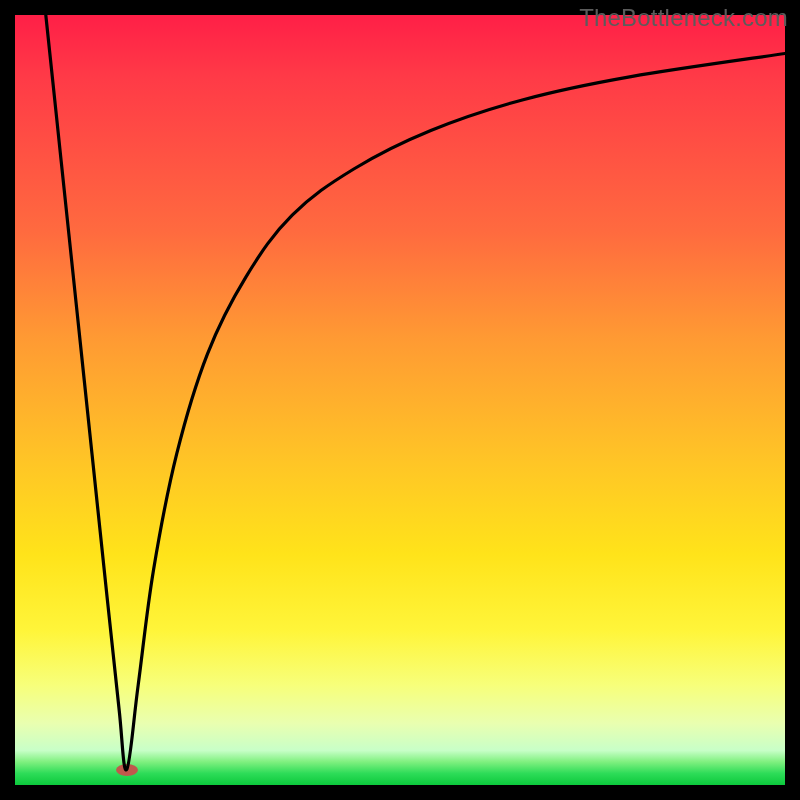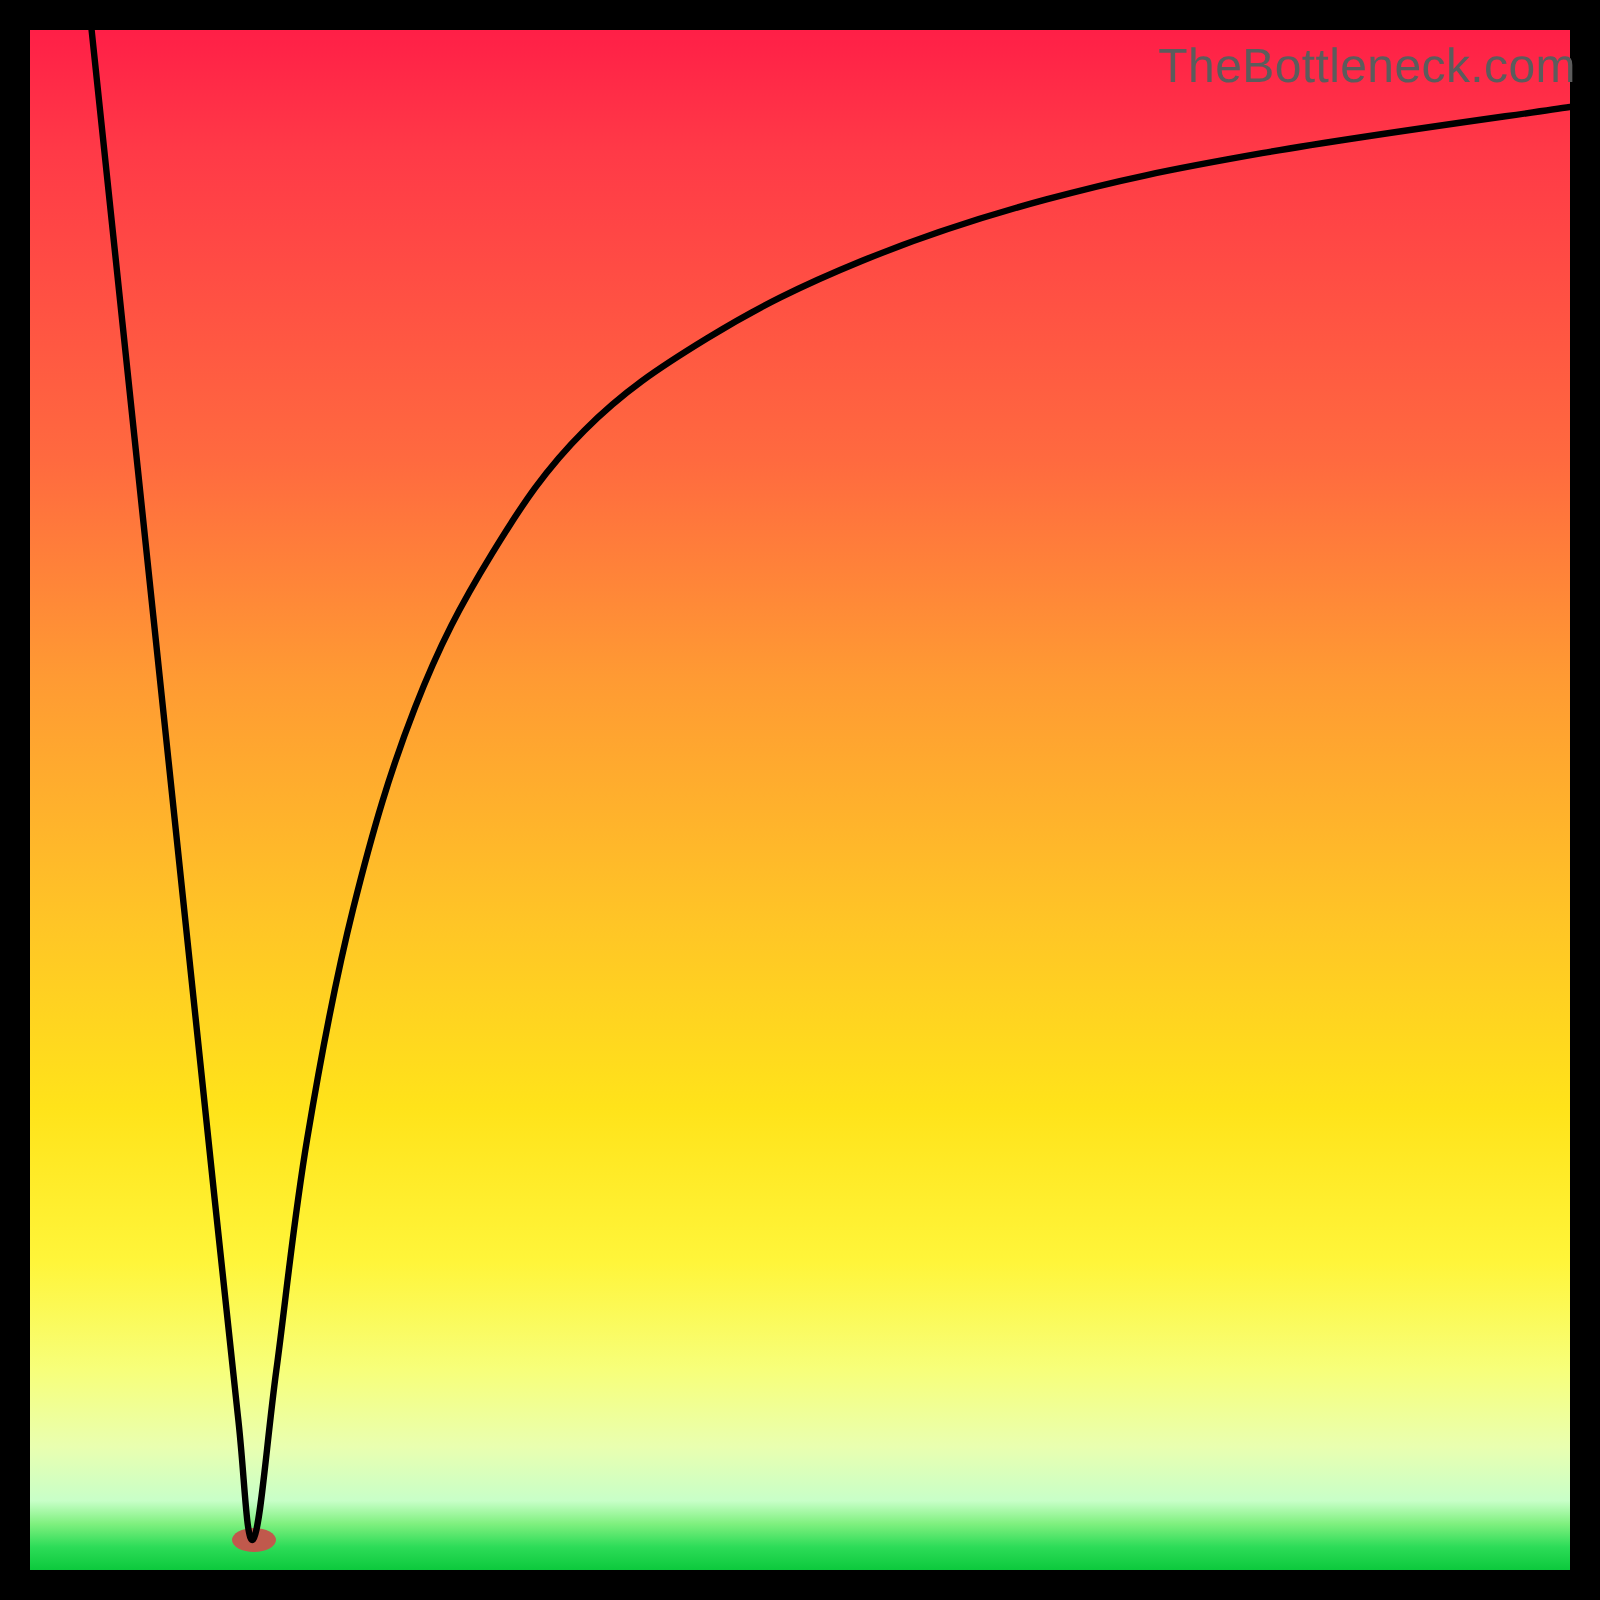--- a/index.html
+++ b/index.html
@@ -38,21 +38,21 @@
       #f7ff7a 87%,
       #e9ffb0 92%,
       #c8ffc8 95.5%,
       #7ff07f 97%,
       #2ddc58 98.5%,
       #0cc93c 100%
     );
   }
   .watermark {
     position: absolute;
-    top: 20px;
+    top: 4px;
     right: 12px;
     color: #5c5c5c;
     font-size: 24px;
     letter-spacing: 0.2px;
     z-index: 20;
     user-select: none;
   }
   svg.curves {
     position: absolute;
     left: 15px;

